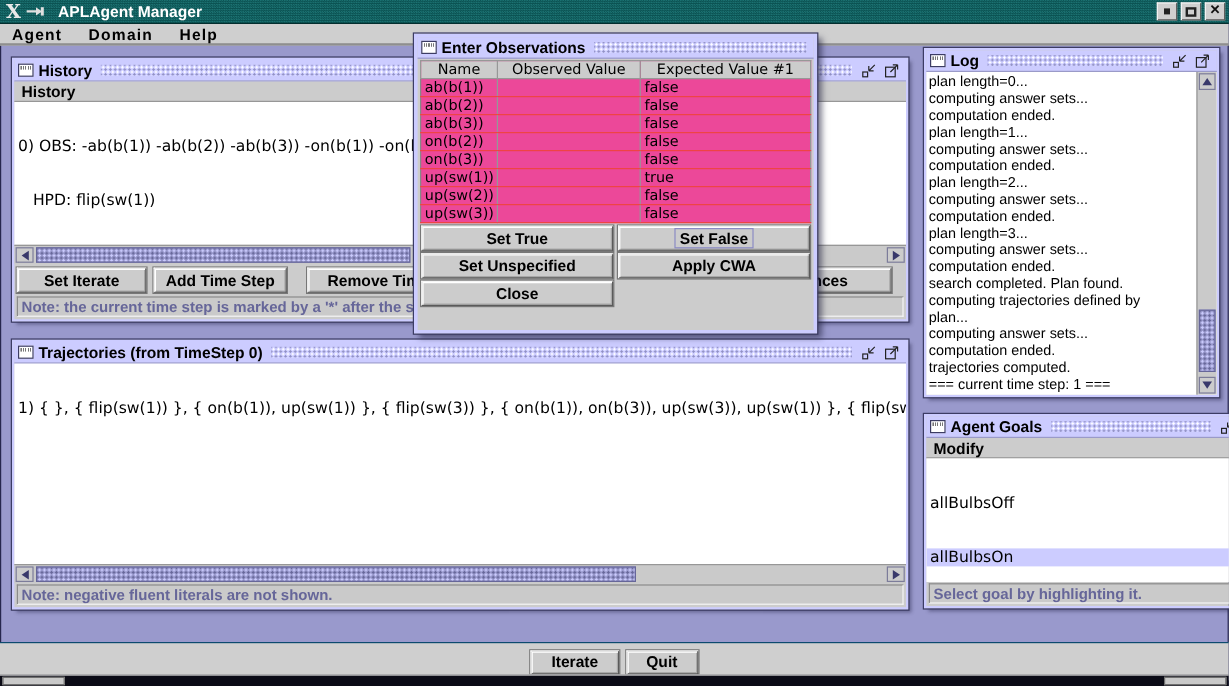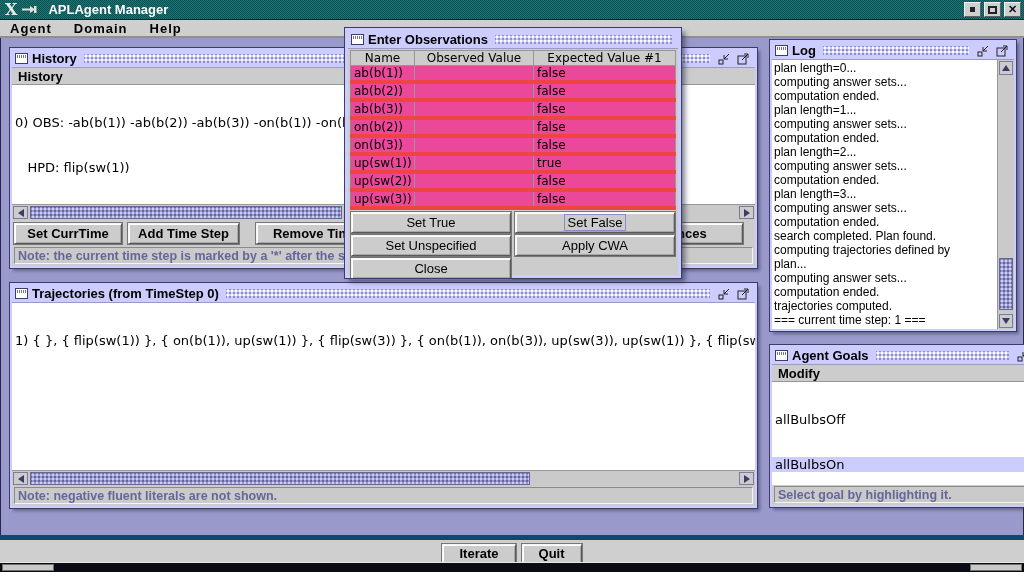--- a/index.html
+++ b/index.html
@@ -110,35 +110,35 @@
   .goalrow.sel { background:#ccccff; }
 
   
   .dialog { position:absolute; left:345px; top:28px; width:336px; height:250px; z-index:10;
     background:#cccccc; border:3px solid #ccccff; outline:1px solid #3c3c64;
     box-shadow:4px 4px 5px rgba(25,25,55,.55); display:flex; flex-direction:column; }
   .obs-table { width:326px; margin:1px 2px 0; border-collapse:collapse; table-layout:fixed;
     background:#ec4899; border:1px solid #888; font-size:12px; flex:0 0 auto; }
   .obs-table th { background:#cccccc; font-weight:normal; text-align:center;
     border:1px solid #979797; height:14px; overflow:hidden; white-space:nowrap; }
-  .obs-table td { border-right:1px solid #979797; border-bottom:4px solid #ef4444;
+  .obs-table td { border-right:1px solid #979797; border-bottom:1px solid #ef4444;
     height:15px; padding:0 3px; overflow:hidden; white-space:nowrap;margin-top:16px; }
   .obs-table tr.sel td { background:#ccccff; }
   .col-name { width:64px; } .col-obs { width:119px; }
   .dlg-btns { flex:1; display:grid; grid-template-columns:1fr 1fr;
     grid-auto-rows:23px; padding:1px 1px 0; }
   .dbtn { margin:1px 2px; background:#cccccc;
     border:1px solid; border-color:#f5f5f5 #5a5a5a #5a5a5a #f5f5f5;
     box-shadow: inset 1px 1px 0 #ffffff, inset -1px -1px 0 #a8a8a8, 0 0 0 1px #777;
-    font-weight:normal; font-size:13px; display:flex; align-items:center; justify-content:center; }
+    font-weight:bold; font-size:13px; display:flex; align-items:center; justify-content:center; }
   .focus-ring { border:1px solid #8a8ac4; padding:0 3px; }
 
   
   .footer { position:absolute; left:0; top:535px; width:1024px; height:32px;
-    background:#cfcfcf; border-top:5px solid #0c4a6e;
+    background:#cfcfcf; border-top:1px solid #0c4a6e;
     display:flex; align-items:center; justify-content:center; gap:6px; }
   .footbtn { height:20px; padding:0 16px; background:#cccccc;
     border:1px solid; border-color:#f5f5f5 #5a5a5a #5a5a5a #f5f5f5;
     box-shadow: inset 1px 1px 0 #ffffff, inset -1px -1px 0 #a8a8a8, 0 0 0 1px #777;
     font-weight:bold; font-size:13px; font-family:inherit; }
   .bottomstrip { position:absolute; left:0; top:562px; width:1024px; height:10px;
     background:#0b0b16; border-top:1px solid #e6e6e6; }
   .grip { position:absolute; top:1px; width:52px; height:7px; background:#c9c9c9; border:1px solid #6f6f6f; }
   .grip.left { left:2px; } .grip.right { right:2px; }
 </style>
@@ -204,21 +204,21 @@
   <div class="hscroll">
     <span class="sbtn left">
         <span class="tri-l"></span>
       </span>
     <span class="thumb" style="left:18px; width:312px;"></span>
     <span class="sbtn right">
         <span class="tri-r"></span>
       </span>
   </div>
   <div class="btnrow">
-    <button class="mbtn" style="left:2px; width:108px;">Set CurrTime</button>
+    <button class="mbtn" style="left:2px; width:108px;">Set Iterate</button>
     <button class="mbtn" style="left:116px; width:111px;">Add Time Step</button>
     <button class="mbtn" style="left:244px; width:150px;">Remove Time Step</button>
     <button class="mbtn" style="left:560px; width:171px;">Set Preferences</button>
   </div>
   <div class="notebar">Note: the current time step is marked by a '*' after the step number.</div>
 </div>
 
 <div class="iframe" id="trajectories">
   <div class="ititle">
     <span class="fwicon"></span>

